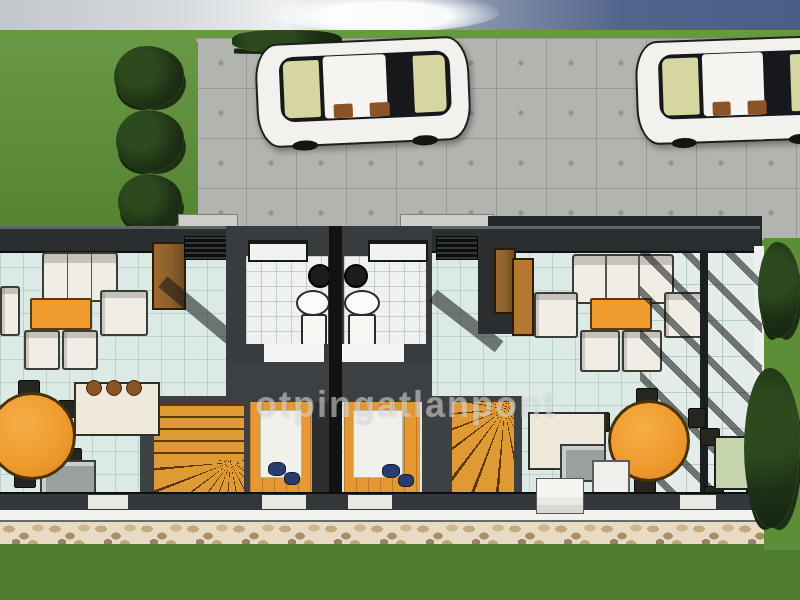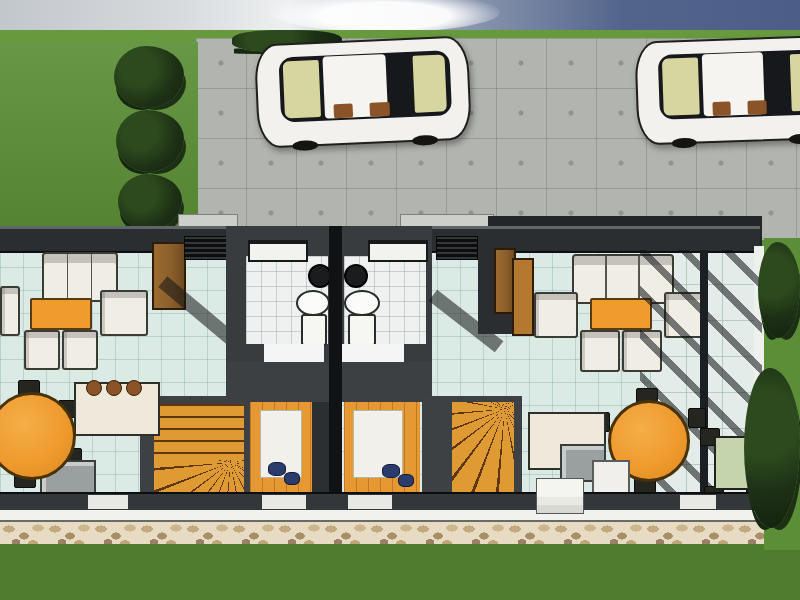--- a/index.html
+++ b/index.html
@@ -244,14 +244,15 @@
   <div class="abs gap" style="left:680px;top:495px;width:36px;height:14px;z-index:9;"></div>
   <div class="abs" style="left:536px;top:478px;width:46px;height:34px;background:#f4f4f1;border:1px solid #55585a;box-shadow:inset 0 -8px 0 #d9d9d4, inset 0 -16px 0 #e9e9e4;z-index:10;"></div>
   <div class="abs" style="left:0;top:510px;width:766px;height:12px;background:#f1f1ee;z-index:8;"></div>
 
   <div class="abs stone-path" style="z-index:12;"></div>
   <div class="abs lawn-bottom" style="z-index:12;"></div>
   <div class="abs grass-right" style="z-index:13;"></div>
   <div class="abs foliage" style="left:758px;top:242px;width:42px;height:96px;z-index:14;"></div>
   <div class="abs foliage" style="left:744px;top:368px;width:56px;height:160px;z-index:14;"></div>
 
+  <div class="abs watermark">otpingatlanpont</div>
 
 </div>
 
 </body></html>

